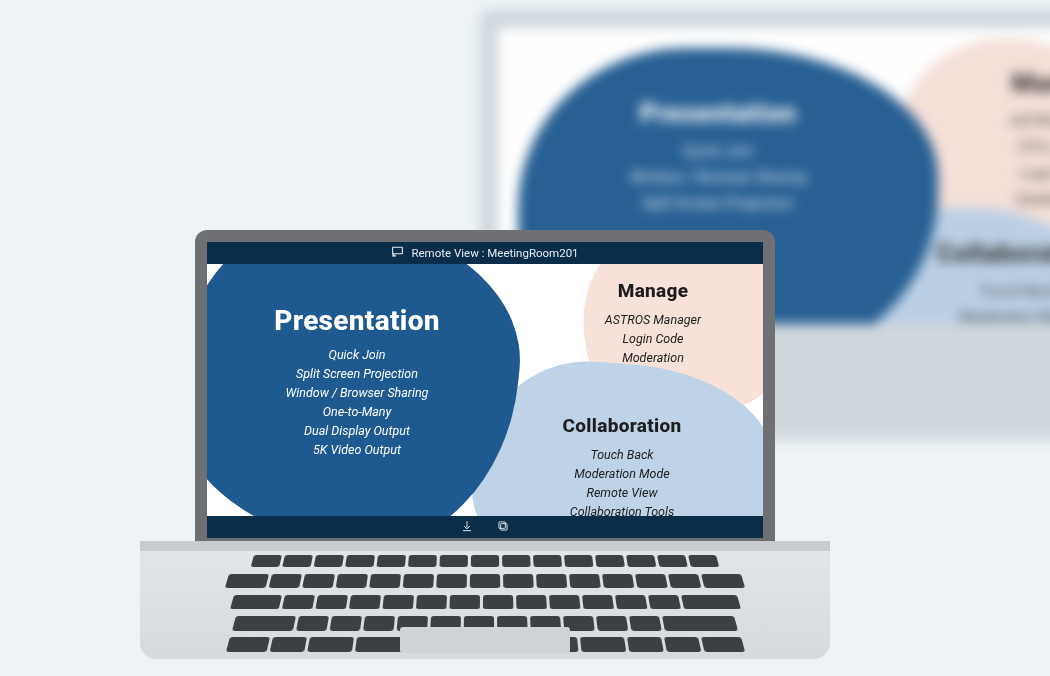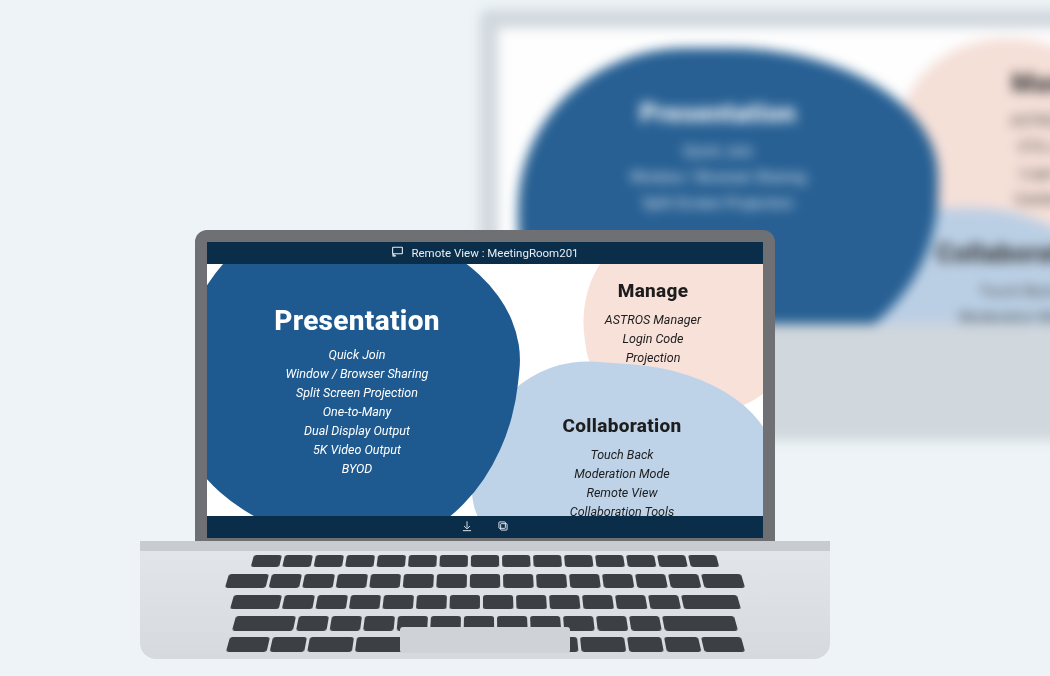--- a/index.html
+++ b/index.html
@@ -265,33 +265,32 @@
       </div>
 
       <div class="content">
         <div class="blob man"></div>
         <div class="blob col"></div>
         <div class="blob pres"></div>
 
         <div class="group pres">
           <div class="title">Presentation</div>
           <div class="item">Quick Join</div>
+          <div class="item">Split Screen Projection</div>
           <div class="item">Window / Browser Sharing</div>
-          <div class="item">Split Screen Projection</div>
           <div class="item">One-to-Many</div>
           <div class="item">Dual Display Output</div>
           <div class="item">5K Video Output</div>
-          <div class="item">BYOD</div>
         </div>
 
         <div class="group man">
           <div class="title">Manage</div>
           <div class="item">ASTROS Manager</div>
           <div class="item">Login Code</div>
-          <div class="item">Projection</div>
+          <div class="item">Moderation</div>
         </div>
 
         <div class="group col">
           <div class="title">Collaboration</div>
           <div class="item">Touch Back</div>
           <div class="item">Moderation Mode</div>
           <div class="item">Remote View</div>
           <div class="item">Collaboration Tools</div>
         </div>
       </div>

